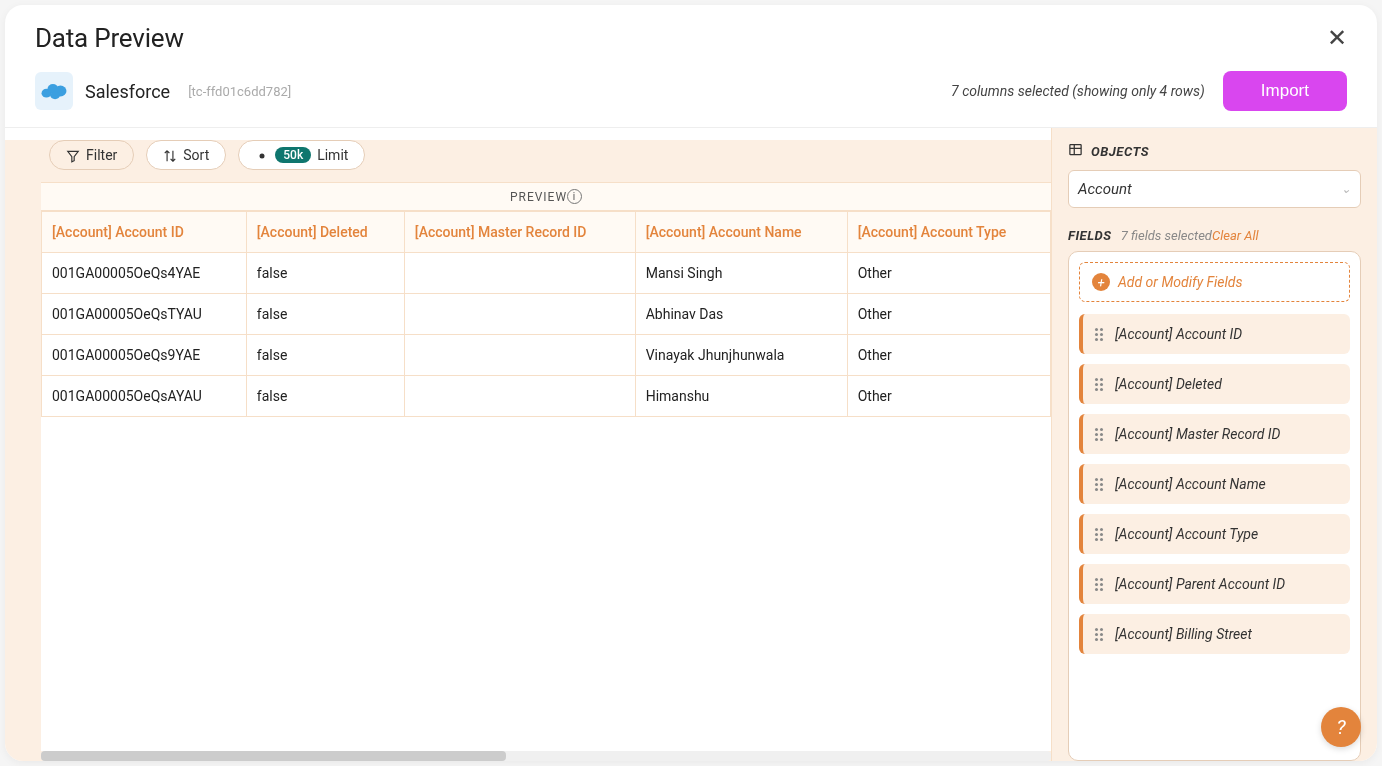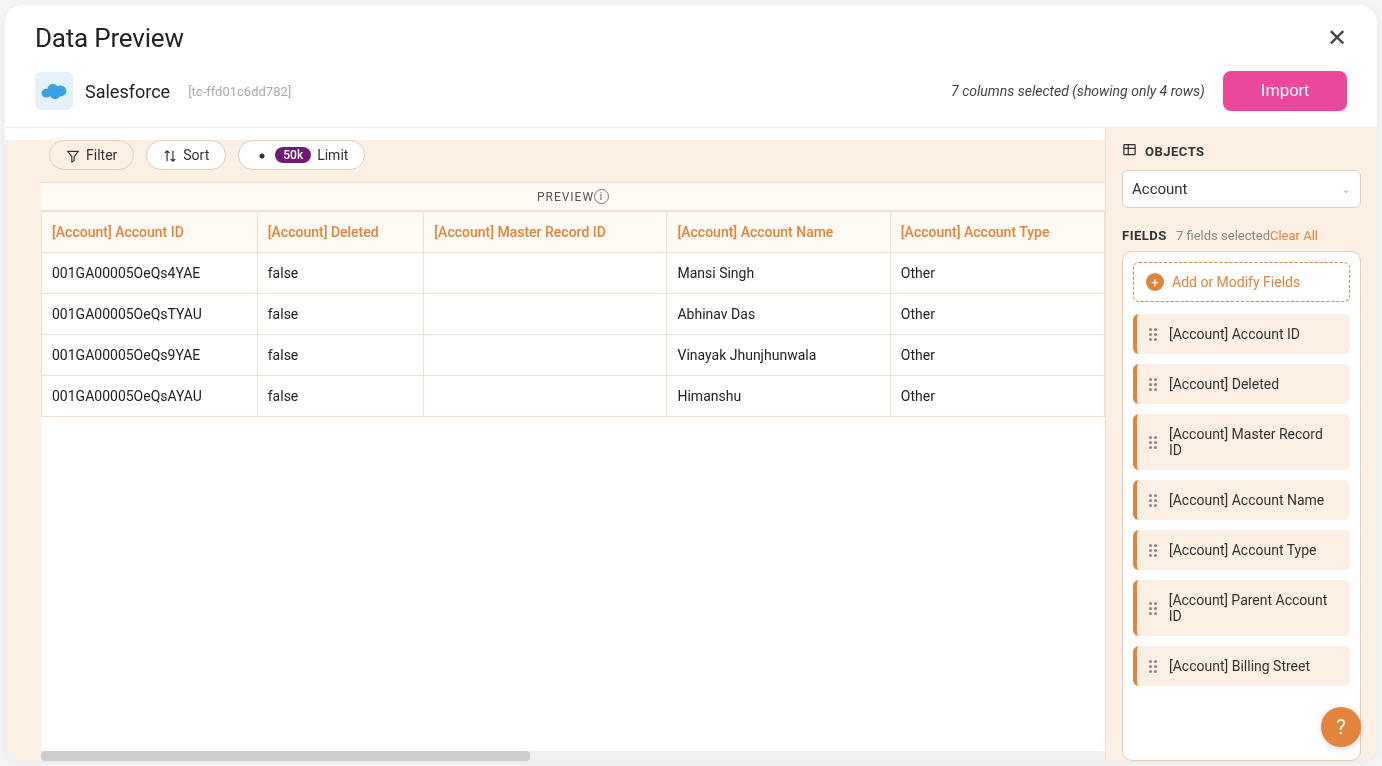--- a/index.html
+++ b/index.html
@@ -60,21 +60,21 @@
     display: flex;
     align-items: center;
     justify-content: center;
   }
   .sf-icon svg { width: 26px; height: 18px; }
   .connector-name { font-size: 18px; color: #222; text-align: center; }
   .connector-id { font-size: 13px; color: #aaa; margin-left: 6px; }
   .connector-right { display: flex; align-items: center; gap: 18px; }
   .cols-info { font-size: 14px; color: #444; font-style: italic; }
   .import-btn {
-    background: #ec4899;
+    background: #d946ef;
     color: #fff;
     border: none;
     border-radius: 8px;
     padding: 10px 38px;
     font-size: 17px;
     cursor: pointer;
   }
   .body-wrap {
     display: flex;
     flex: 1;
@@ -101,21 +101,21 @@
     border: 1px solid #e5cdb7;
     border-radius: 999px;
     padding: 6px 16px;
     font-size: 14px;
     color: #333;
     cursor: pointer;
   }
   .chip .ic { width: 14px; height: 14px; display:inline-flex; align-items:center; justify-content:center;}
   .chip-active { background: #fcefe3; }
   .pill-tag {
-    background: #701a75;
+    background: #0f766e;
     color: #fff;
     border-radius: 999px;
     padding: 1px 8px;
     font-size: 12px;
     font-weight: 500;
   }
   .preview-label-row {
     text-align: center;
     font-size: 12px;
     color: #555;
@@ -173,27 +173,28 @@
     position:absolute;
     left:0; top:0;
     height:100%;
     width:46%;
     background: #ccc;
     border-radius:4px;
   }
 
   
   .sidebar {
-    width: 272px;
+    width: 326px;
     border-left: 1px solid #f6dfc8;
     background: #fcefe3;
     padding: 14px 16px 0 16px;
     display:flex;
     flex-direction:column;
     position:relative;
+    font-style:italic;
   }
   .side-section-title {
     display:flex;
     align-items:center;
     gap:8px;
     font-size: 13px;
     font-weight: 700;
     color:#333;
     letter-spacing: 0.5px;
     margin-bottom: 10px;

